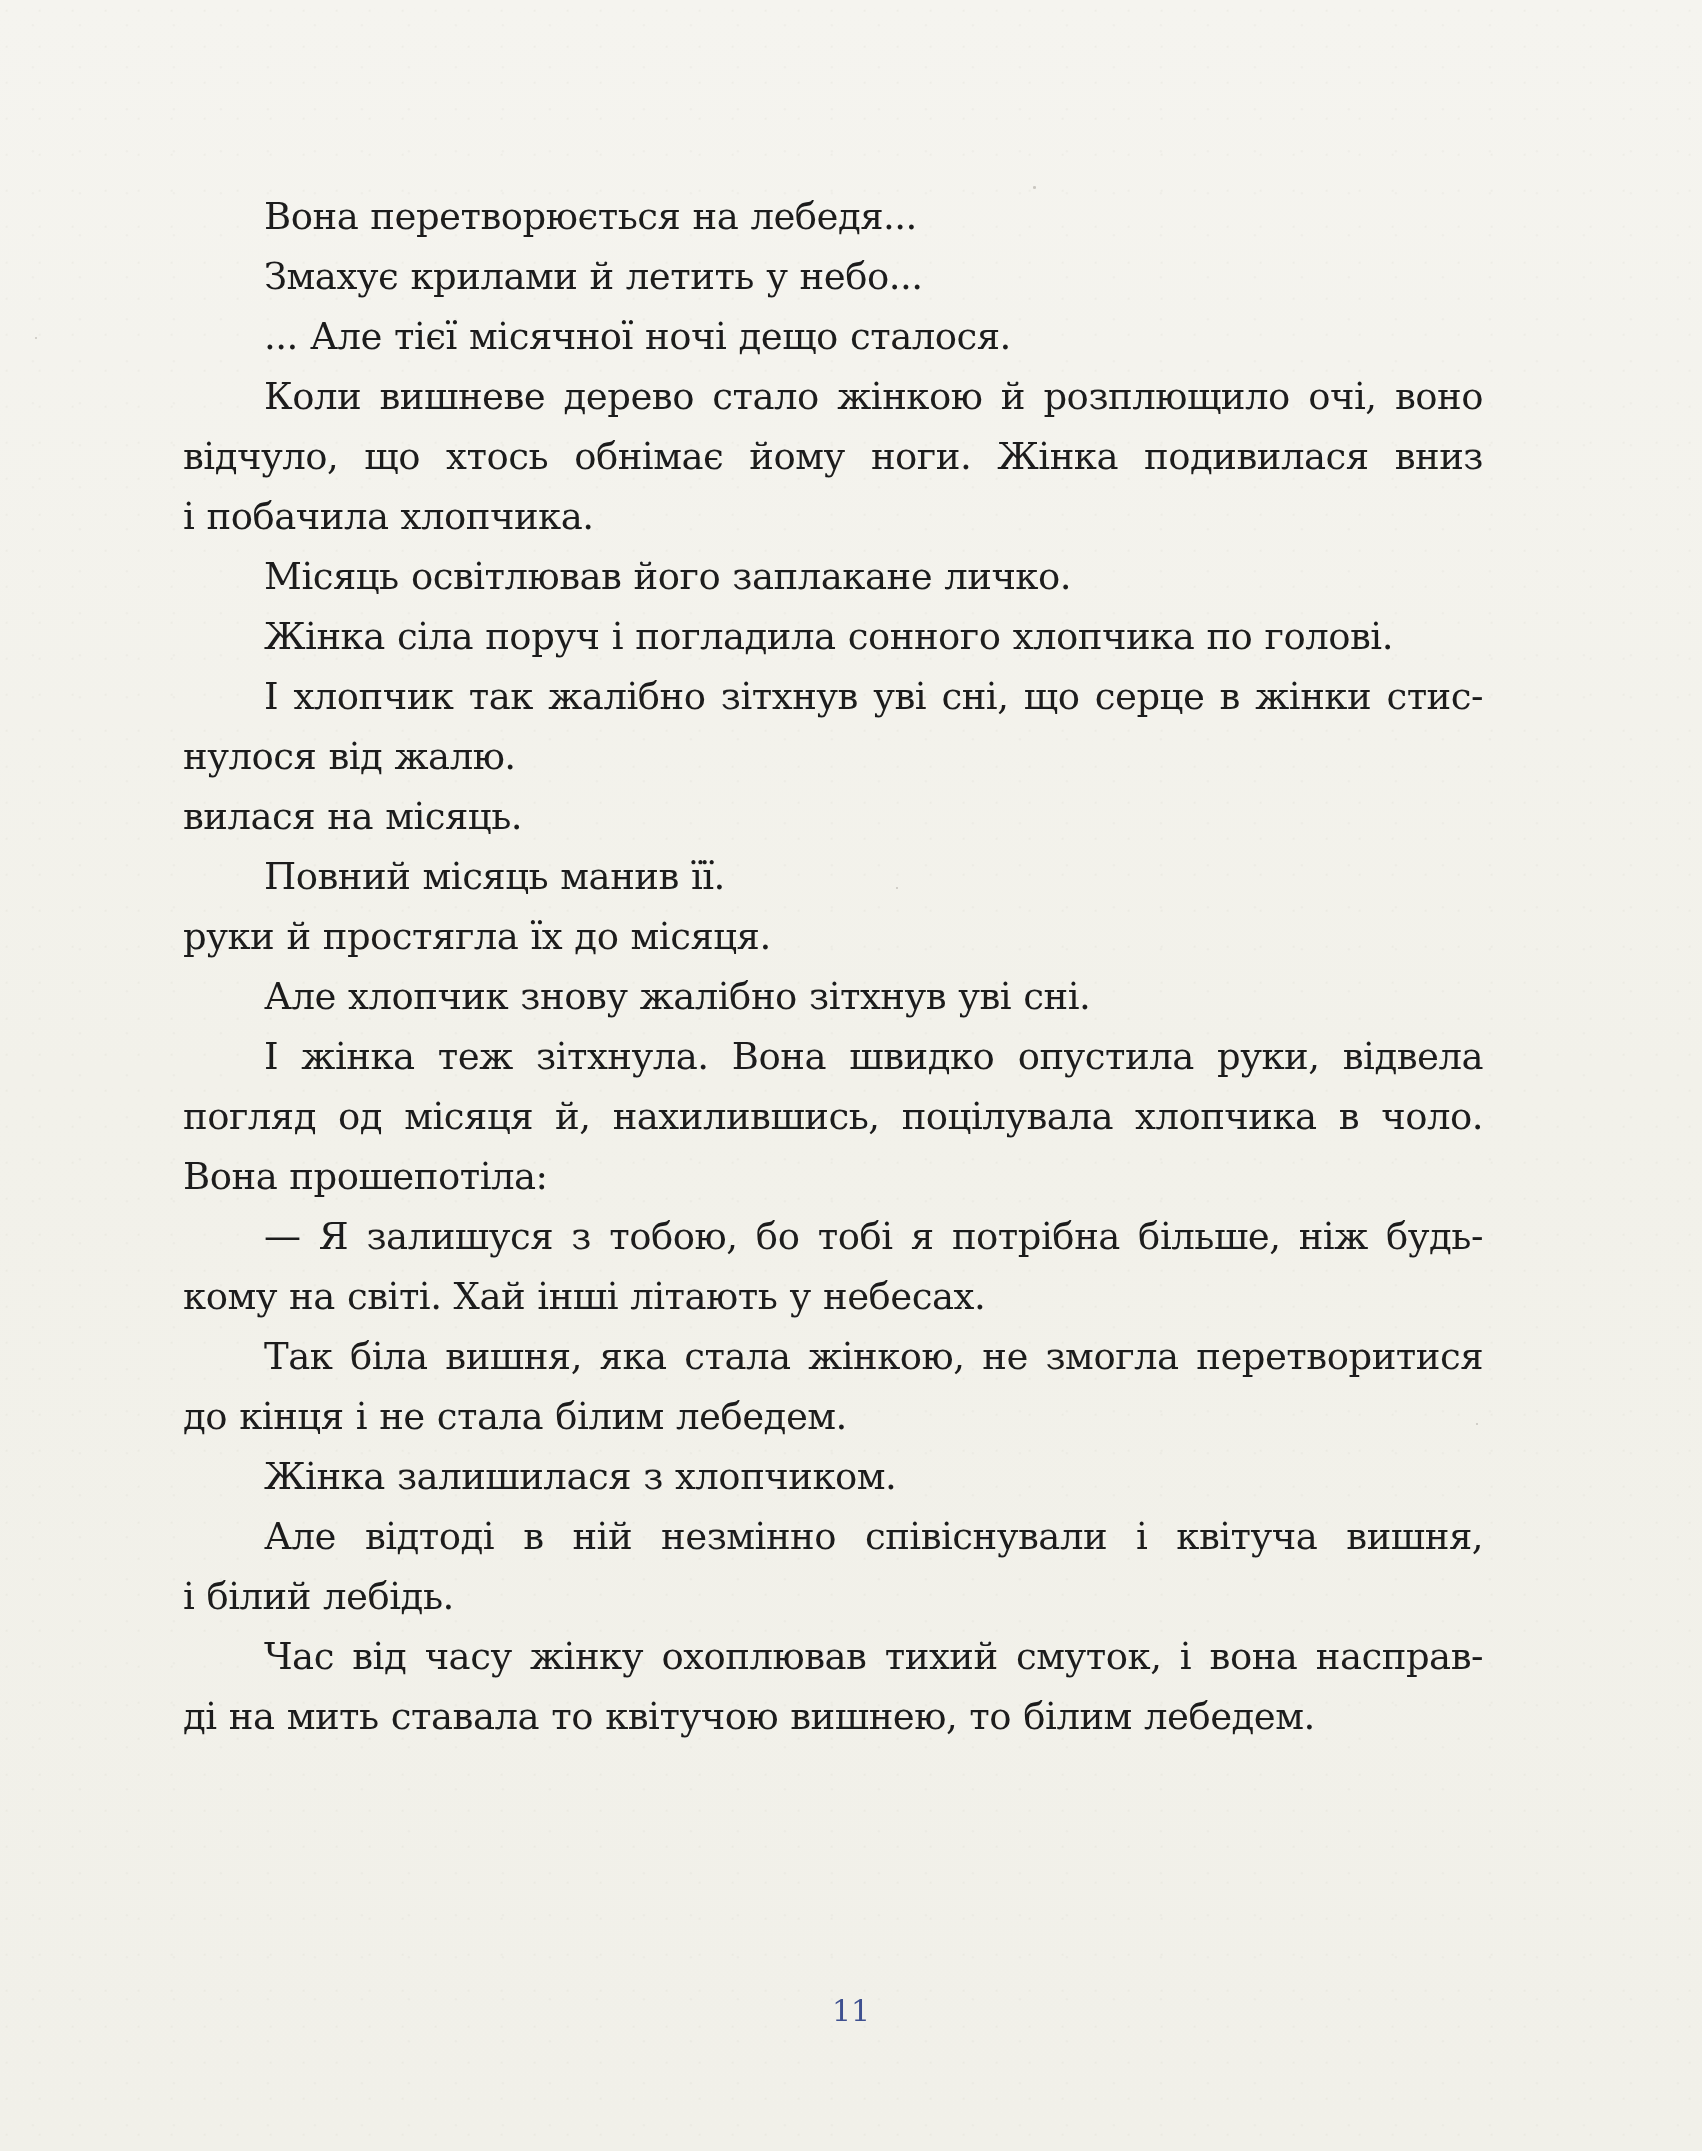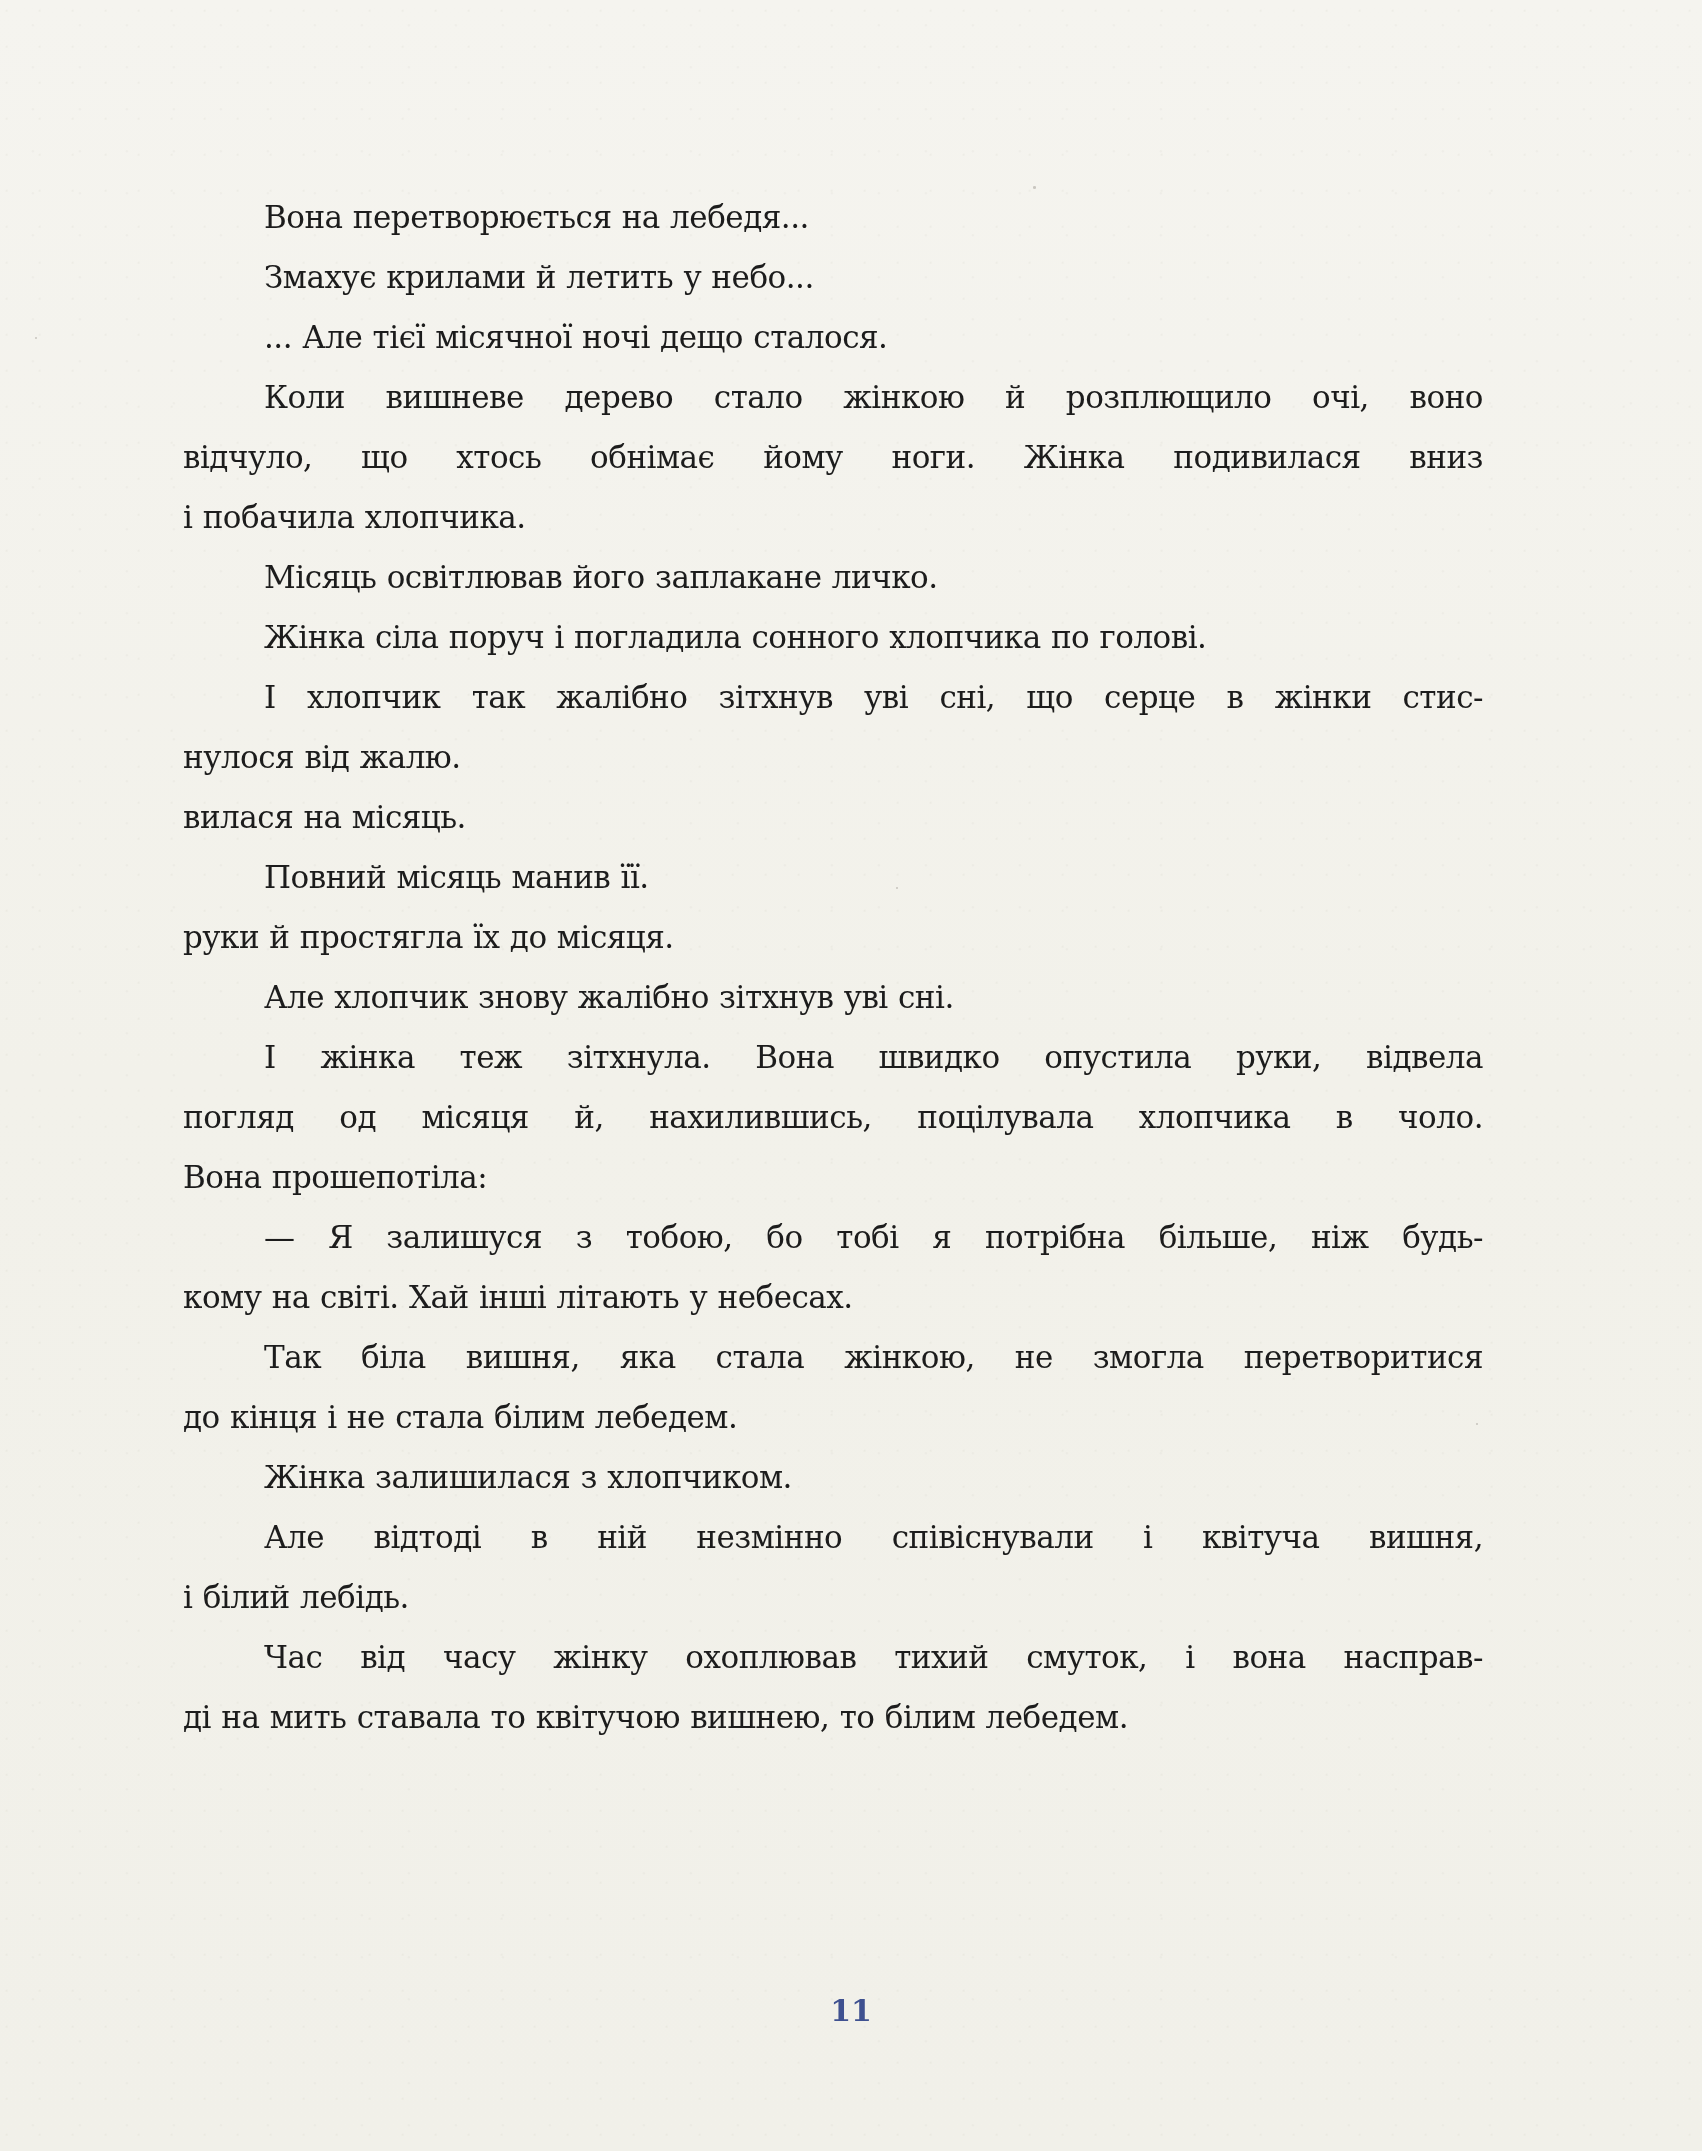--- a/index.html
+++ b/index.html
@@ -21,41 +21,41 @@
   .text-block {
     position: absolute;
     left: 183px;
     top: 187px;
     width: 1300px;
   }
   .line {
     display: block;
     height: 60px;
     line-height: 60px;
-    font-size: 31px;
+    font-size: 37px;
     white-space: nowrap;
     letter-spacing: -0.5px;
     word-spacing: 0.9px;
     transform-origin: left center;
   }
   .line.indent { padding-left: 81px; }
   .line.just {
     text-align: justify;
     text-align-last: justify;
     white-space: normal;
     overflow: hidden;
   }
   .page-number {
     position: absolute;
     left: 0;
     width: 1702px;
     top: 1993px;
     text-align: center;
     font-size: 30px;
-    font-weight: bold;
+    font-weight: normal;
     color: #3f5190;
     font-family: "DejaVu Serif", "Liberation Serif", serif;
   }
   .speck {
     position: absolute; width: 2.7px; height: 2.7px; border-radius: 50%;
     background: rgba(120,115,105,0.35);
   }
 </style>
 </head>
 <body>

